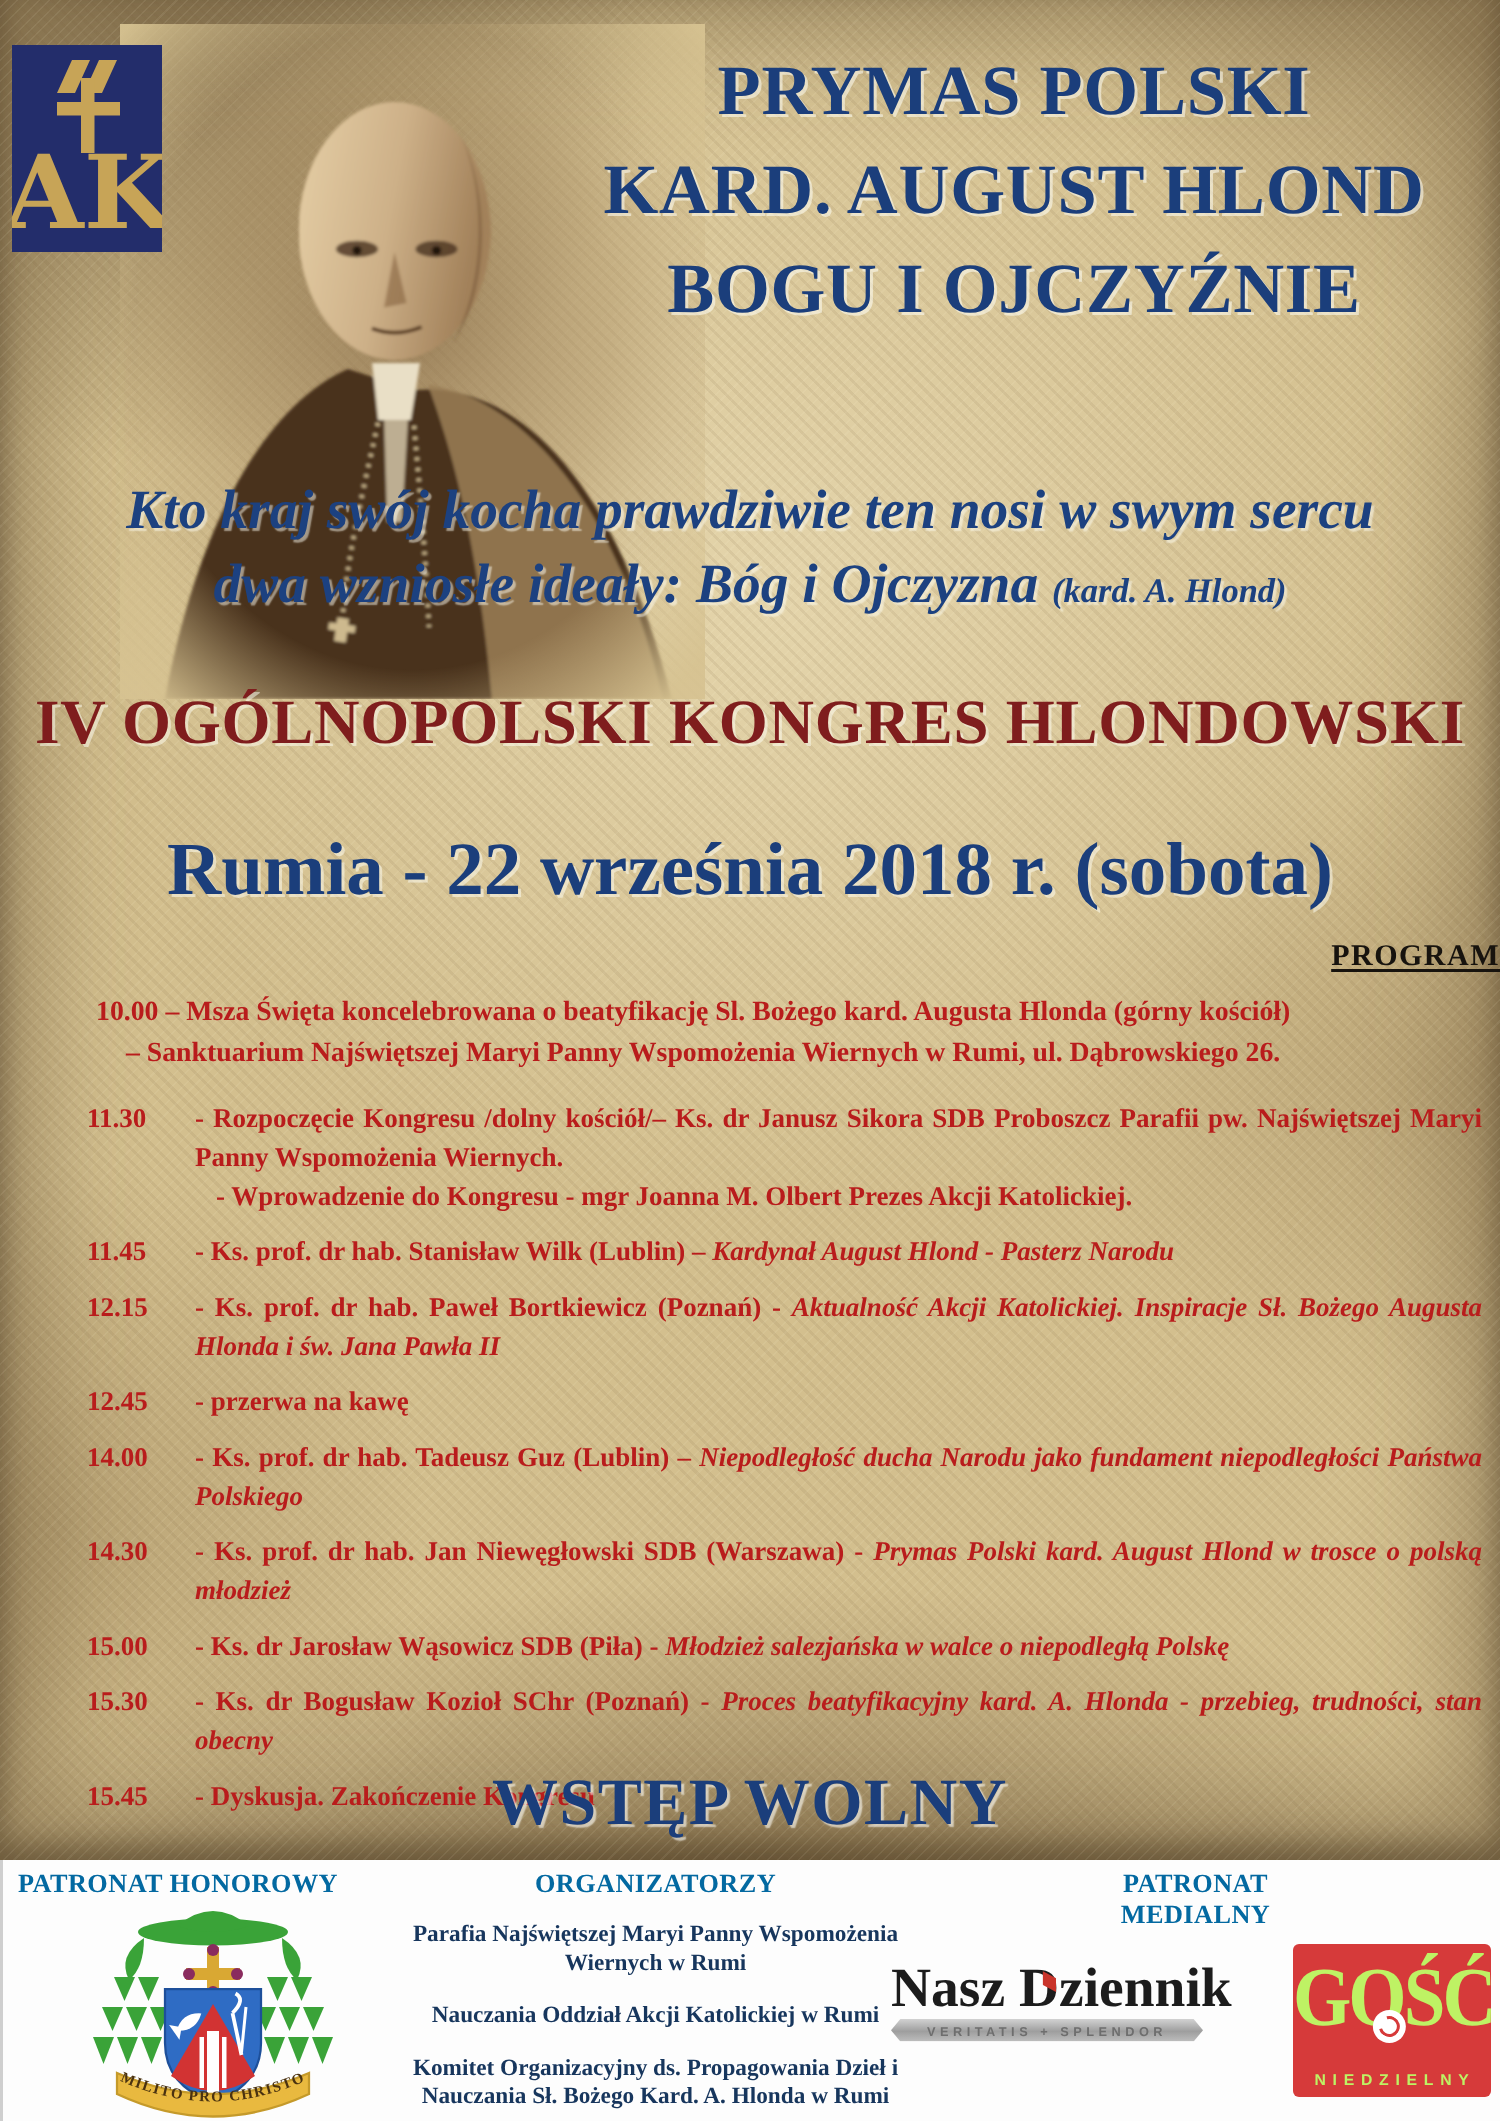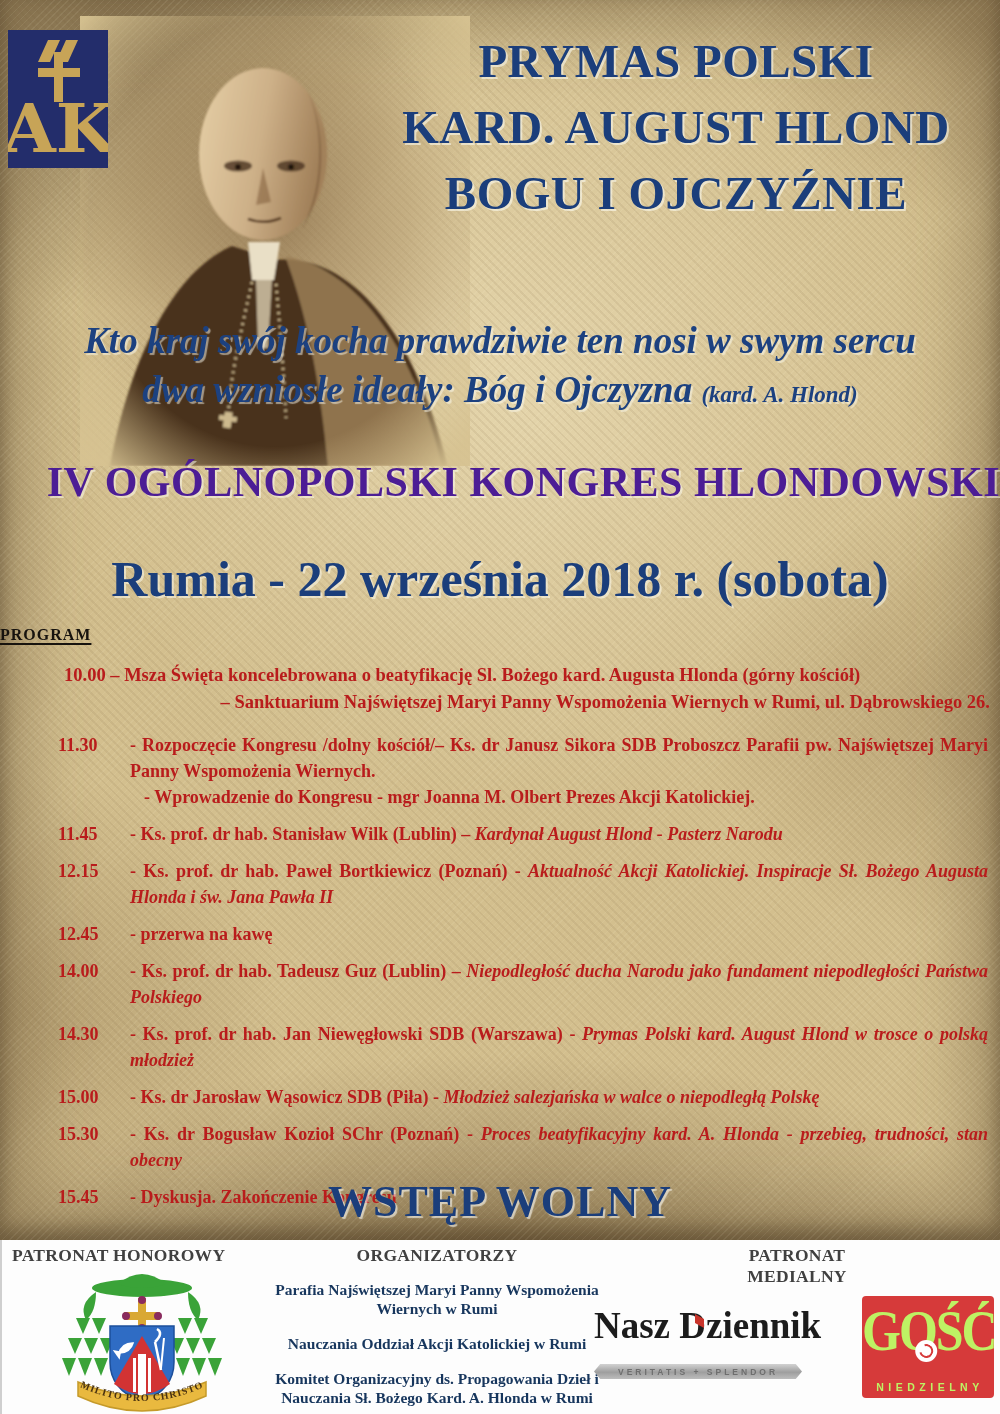--- a/index.html
+++ b/index.html
@@ -39,64 +39,64 @@
     font-weight:bold;color:#1b3e7b;font-size:47px;line-height:66px;letter-spacing:.5px;
     text-shadow:2px 2px 0 rgba(255,255,245,.55);
   }
   .quote{
     position:absolute;left:0;top:316px;width:100%;text-align:center;
     font-style:italic;font-weight:bold;color:#1c4180;font-size:37px;line-height:49px;
     text-shadow:2px 2px 1px rgba(255,255,245,.5);
   }
   .quote .attr{font-size:23px;}
   .congress{
-    position:absolute;left:0;top:458px;width:100%;text-align:right;
-    font-weight:bold;color:#4c1d95;font-size:42px;letter-spacing:.5px;
+    position:absolute;left:0;top:458px;width:100%;text-align:center;
+    font-weight:bold;color:#7f1d1d;font-size:42px;letter-spacing:.5px;
     text-shadow:2px 2px 0 rgba(255,255,245,.5);
   }
   .date{
     position:absolute;left:0;top:550px;width:100%;text-align:center;
     font-weight:bold;color:#1b3e7b;font-size:50px;
     text-shadow:2px 2px 0 rgba(255,255,245,.5);
   }
   .program-h{
-    position:absolute;left:0;top:626px;width:100%;text-align:left;
-    font-weight:bold;color:#17130e;font-size:16px;letter-spacing:1px;
+    position:absolute;left:0;top:626px;width:100%;text-align:right;
+    font-weight:bold;color:#17130e;font-size:20px;letter-spacing:1px;
   }
   .program-h span{text-decoration:underline;text-decoration-thickness:2px;text-underline-offset:3px;}
   
   .schedule{position:absolute;left:58px;top:662px;width:932px;color:#b91c1c;font-size:18px;font-weight:bold;}
   .mass{font-size:18.5px;line-height:27px;margin-bottom:16px;}
   .mass .l1{margin-left:6px;}
-  .mass .l2{margin-left:26px;text-align:right;}
+  .mass .l2{margin-left:26px;}
   .sch-row{display:flex;margin-bottom:11px;line-height:26px;}
   .sch-time{flex:0 0 72px;}
   .sch-text{flex:1;text-align:justify;padding-right:2px;}
   .sch-text i{font-weight:bold;}
   .sch-extra{display:block;padding-left:14px;}
   .free{
     position:absolute;left:0;top:1176px;width:100%;text-align:center;
     font-weight:bold;color:#1b3e7b;font-size:44px;letter-spacing:1px;
     text-shadow:2px 2px 1px rgba(255,255,250,.6);
   }
   
   .footer{position:absolute;left:0;top:1240px;width:1000px;height:174px;background:#fdfdfd;border-left:2px solid #cfcfcf;box-sizing:border-box;}
-  .f-label{position:absolute;top:5px;font-weight:bold;color:#404040;font-size:17.5px;letter-spacing:.3px;}
+  .f-label{position:absolute;top:5px;font-weight:bold;color:#0369a1;font-size:17.5px;letter-spacing:.3px;}
   .f-hon{left:10px;}
   .f-org{left:240px;width:390px;text-align:center;}
   .f-med{left:700px;width:190px;text-align:center;}
   .coat{position:absolute;left:50px;top:22px;}
   .orgs{position:absolute;left:240px;top:40px;width:390px;text-align:center;color:#17365d;font-weight:bold;font-size:15.5px;line-height:19px;}
   .orgs p{margin:0 0 16px;}
   
   .nd{position:absolute;left:592px;top:66px;width:208px;text-align:center;}
   .nd-title{position:relative;display:inline-block;font-weight:bold;color:#1c1c1c;font-size:37px;line-height:40px;white-space:nowrap;}
   .nd-notch{position:absolute;left:101px;top:8px;width:9px;height:14px;background:#c9342b;
     clip-path:polygon(0 0,100% 35%,100% 100%,0 65%);}
-  .nd-bar{margin-top:18px;height:15px;background:linear-gradient(180deg,#d2d2d2,#9e9e9e 55%,#bdbdbd);
+  .nd-bar{margin-top:0;height:15px;background:linear-gradient(180deg,#d2d2d2,#9e9e9e 55%,#bdbdbd);
     clip-path:polygon(0 50%,3% 0,97% 0,100% 50%,97% 100%,3% 100%);
     display:flex;align-items:center;justify-content:center;
     color:#6e6e6e;font-family:"Liberation Sans",sans-serif;font-size:8.5px;font-weight:bold;letter-spacing:3px;}
   
   .gosc{position:absolute;left:860px;top:56px;width:132px;height:102px;background:#d63a3a;border-radius:4px;color:#bef264;text-align:center;}
   .gosc-title{font-weight:bold;font-size:50px;line-height:62px;letter-spacing:-2px;transform:scaleY(1.12);transform-origin:top;}
   .gosc-emblem{position:absolute;left:50%;top:44px;transform:translateX(-58%);width:22px;height:22px;background:#fff;border-radius:50%;z-index:2;}
   .gosc-emblem::after{content:"";position:absolute;inset:4px;border:2px solid #d63a3a;border-radius:50%;border-left-color:transparent;transform:rotate(30deg);}
   .gosc-sub{position:absolute;left:0;right:0;bottom:5px;font-family:"Liberation Sans",sans-serif;font-weight:bold;font-size:10.5px;letter-spacing:4.5px;padding-left:4px;}
 </style>

